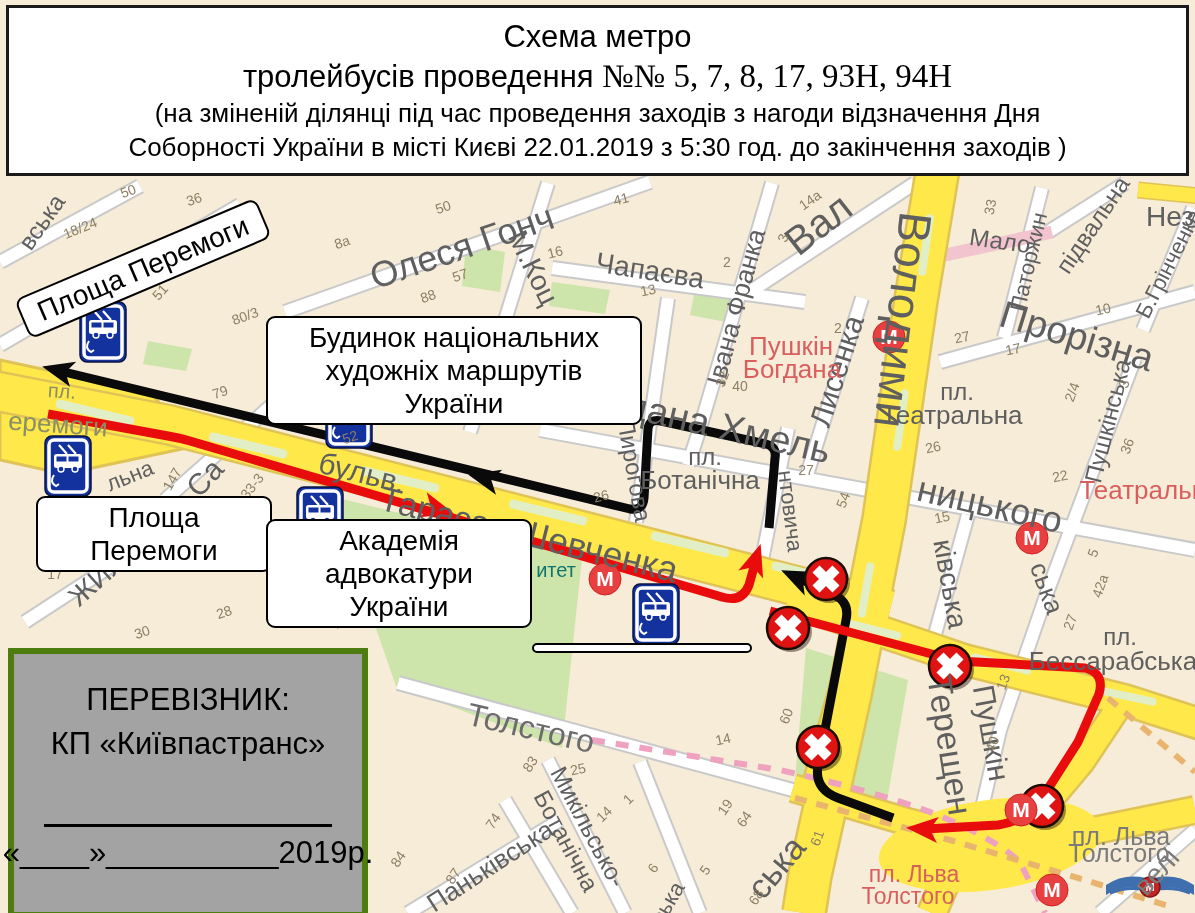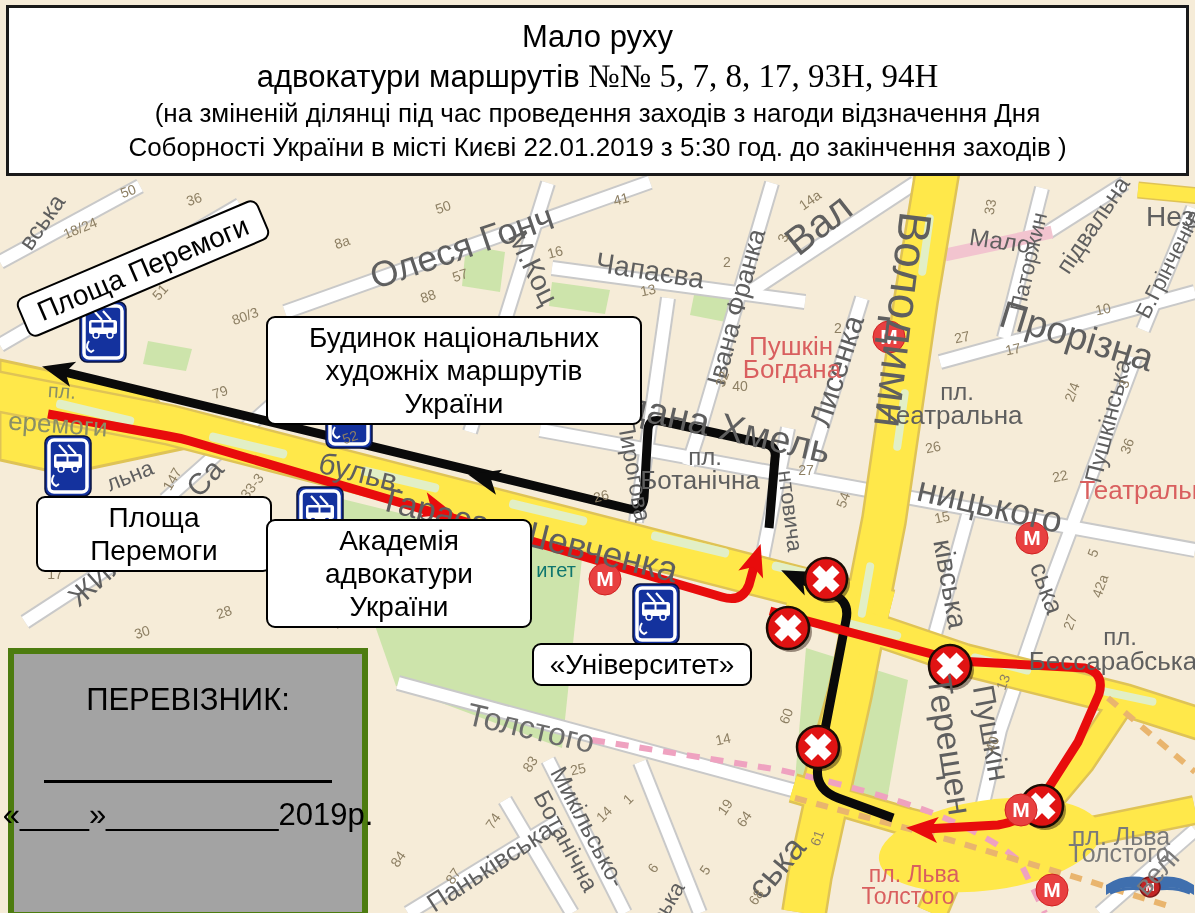--- a/index.html
+++ b/index.html
@@ -24,21 +24,21 @@
   #title-box .t2{font-size:31px}
   #title-box .t2 .serif{font-family:"Liberation Serif",serif;font-size:33px}
   #title-box .t3,#title-box .t4{font-size:26px}
   
   #carrier-box{position:absolute;left:8px;top:648px;width:348px;height:258px;
                background:#a3a3a3;border:6px solid #4d7c0f;z-index:20;color:#000;
                display:flex;flex-direction:column;align-items:center}
   #carrier-box .c1{font-size:31px;margin-top:28px}
   #carrier-box .c2{font-size:31px;margin-top:8px}
   #carrier-box .sig{width:288px;border-bottom:3px solid #000;margin-top:62px}
-  #carrier-box .dt{font-size:31px;margin-top:14px;letter-spacing:0px}
+  #carrier-box .dt{font-size:31px;margin-top:8px;letter-spacing:0px}
 </style>
 </head>
 <body>
 
 <svg id="map-svg" width="1195" height="913" viewBox="0 0 1195 913">
   <defs>
 
     <g id="sym-x">
       <ellipse cx="3" cy="4" rx="21" ry="20" fill="rgba(40,20,10,.45)"></ellipse>
       <circle r="21" fill="#e01313" stroke="#1a0d05" stroke-width="2.5"></circle>
@@ -363,27 +363,27 @@
 <div class="callout" style="left:36px;top:496px;width:212px">
   <span>Площа Перемоги</span>
 </div>
 
 <div class="callout" style="left:266px;top:519px;width:242px">
   <span class="cl">Академія</span>
   <span class="cl">адвокатури України</span>
 </div>
 
 <div class="callout" style="left:532px;top:643px;width:196px">
-  <span class="cl">«Університет»</span>
 </div>
 
 <div id="title-box">
-  <div class="t1">Мало руху</div>
-  <div class="t2"><span>адвокатури маршрутів </span><span class="serif">№№ 5, 7, 8, 17, 93Н, 94Н</span></div>
+  <div class="t1">Схема метро</div>
+  <div class="t2"><span>тролейбусів проведення </span><span class="serif">№№ 5, 7, 8, 17, 93Н, 94Н</span></div>
   <div class="t3">(на зміненій ділянці під час проведення заходів з нагоди відзначення  Дня</div>
   <div class="t4">Соборності України в місті Києві 22.01.2019 з 5:30 год. до закінчення заходів )</div>
 </div>
 
 <div id="carrier-box">
   <div class="c1">ПЕРЕВІЗНИК:</div>
+  <div class="c2">КП «Київпастранс»</div>
   <div class="sig"></div>
   <div class="dt">«____»__________2019р.</div>
 </div>
 
 </body></html>

